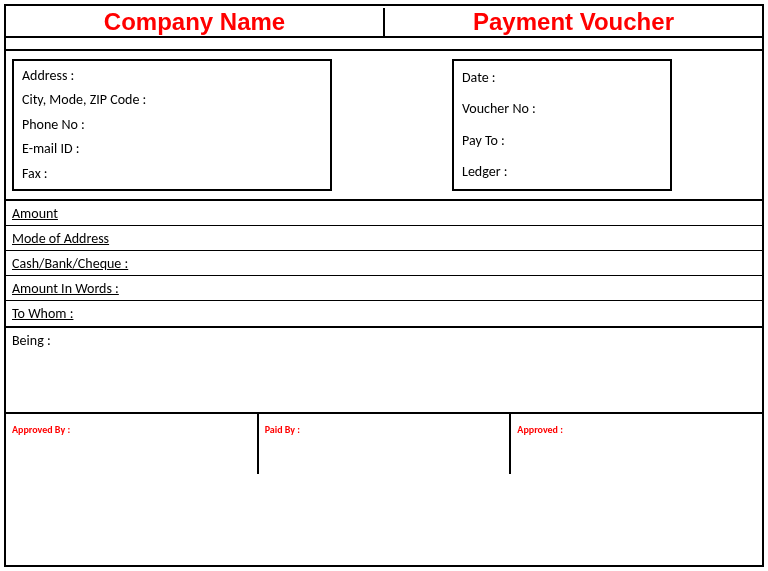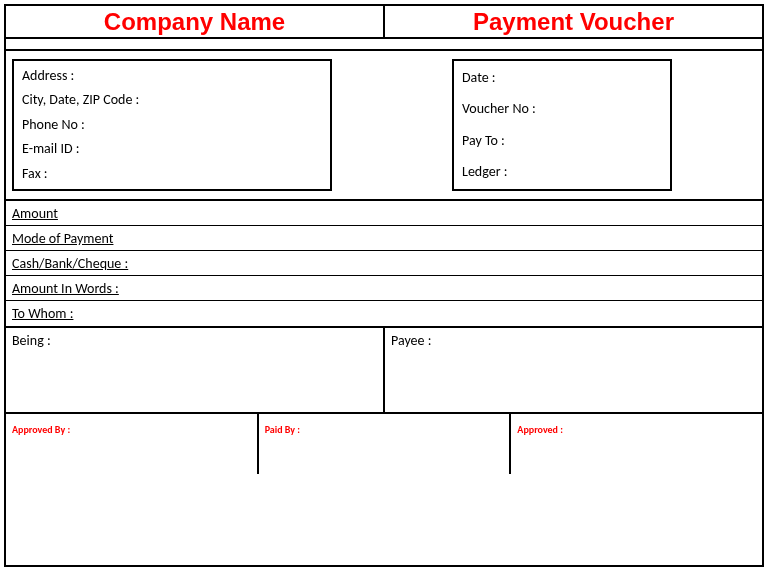--- a/index.html
+++ b/index.html
@@ -14,20 +14,21 @@
       height: 571px;
       padding: 4px;
     }
     .voucher {
       border: 2px solid #000;
       height: 100%;
     }
     .header-row {
       display: flex;
       height: 33px;
+      align-items: center;
     }
     .header-cell {
       flex: 1;
       border-right: 2px solid #000;
       border-bottom: 2px solid #000;
       display: flex;
       align-items: center;
       justify-content: center;
     }
     .header-cell:last-child {
@@ -130,47 +131,44 @@
     <div class="header-cell">
       <span class="header-text">Payment Voucher</span>
     </div>
   </div>
 
   <div class="spacer-row"></div>
 
   <div class="info-section">
     <div class="info-box-left">
       <div class="info-label">Address :</div>
-      <div class="info-label">City, Date, ZIP Code :</div>
+      <div class="info-label">City, Mode, ZIP Code :</div>
       <div class="info-label">Phone No :</div>
       <div class="info-label">E-mail ID :</div>
       <div class="info-label">Fax :</div>
     </div>
     <div class="info-box-right">
       <div class="info-label">Date :</div>
       <div class="info-label">Voucher No :</div>
       <div class="info-label">Pay To :</div>
       <div class="info-label">Ledger :</div>
     </div>
   </div>
 
   <div class="details-section">
     <div class="detail-row">Amount</div>
-    <div class="detail-row">Mode of Payment</div>
+    <div class="detail-row">Mode of Address</div>
     <div class="detail-row">Cash/Bank/Cheque :</div>
     <div class="detail-row">Amount In Words :</div>
     <div class="detail-row">To Whom :</div>
   </div>
 
   <div class="dual-section">
     <div class="dual-cell">
       <span>Being :</span>
-    </div>
-    <div class="dual-cell">
-      <span>Payee :</span>
     </div>
   </div>
 
   <div class="sig-section">
     <div class="sig-cell">
       <span class="sig-label">Approved By :</span>
     </div>
     <div class="sig-cell">
       <span class="sig-label">Paid By :</span>
     </div>

